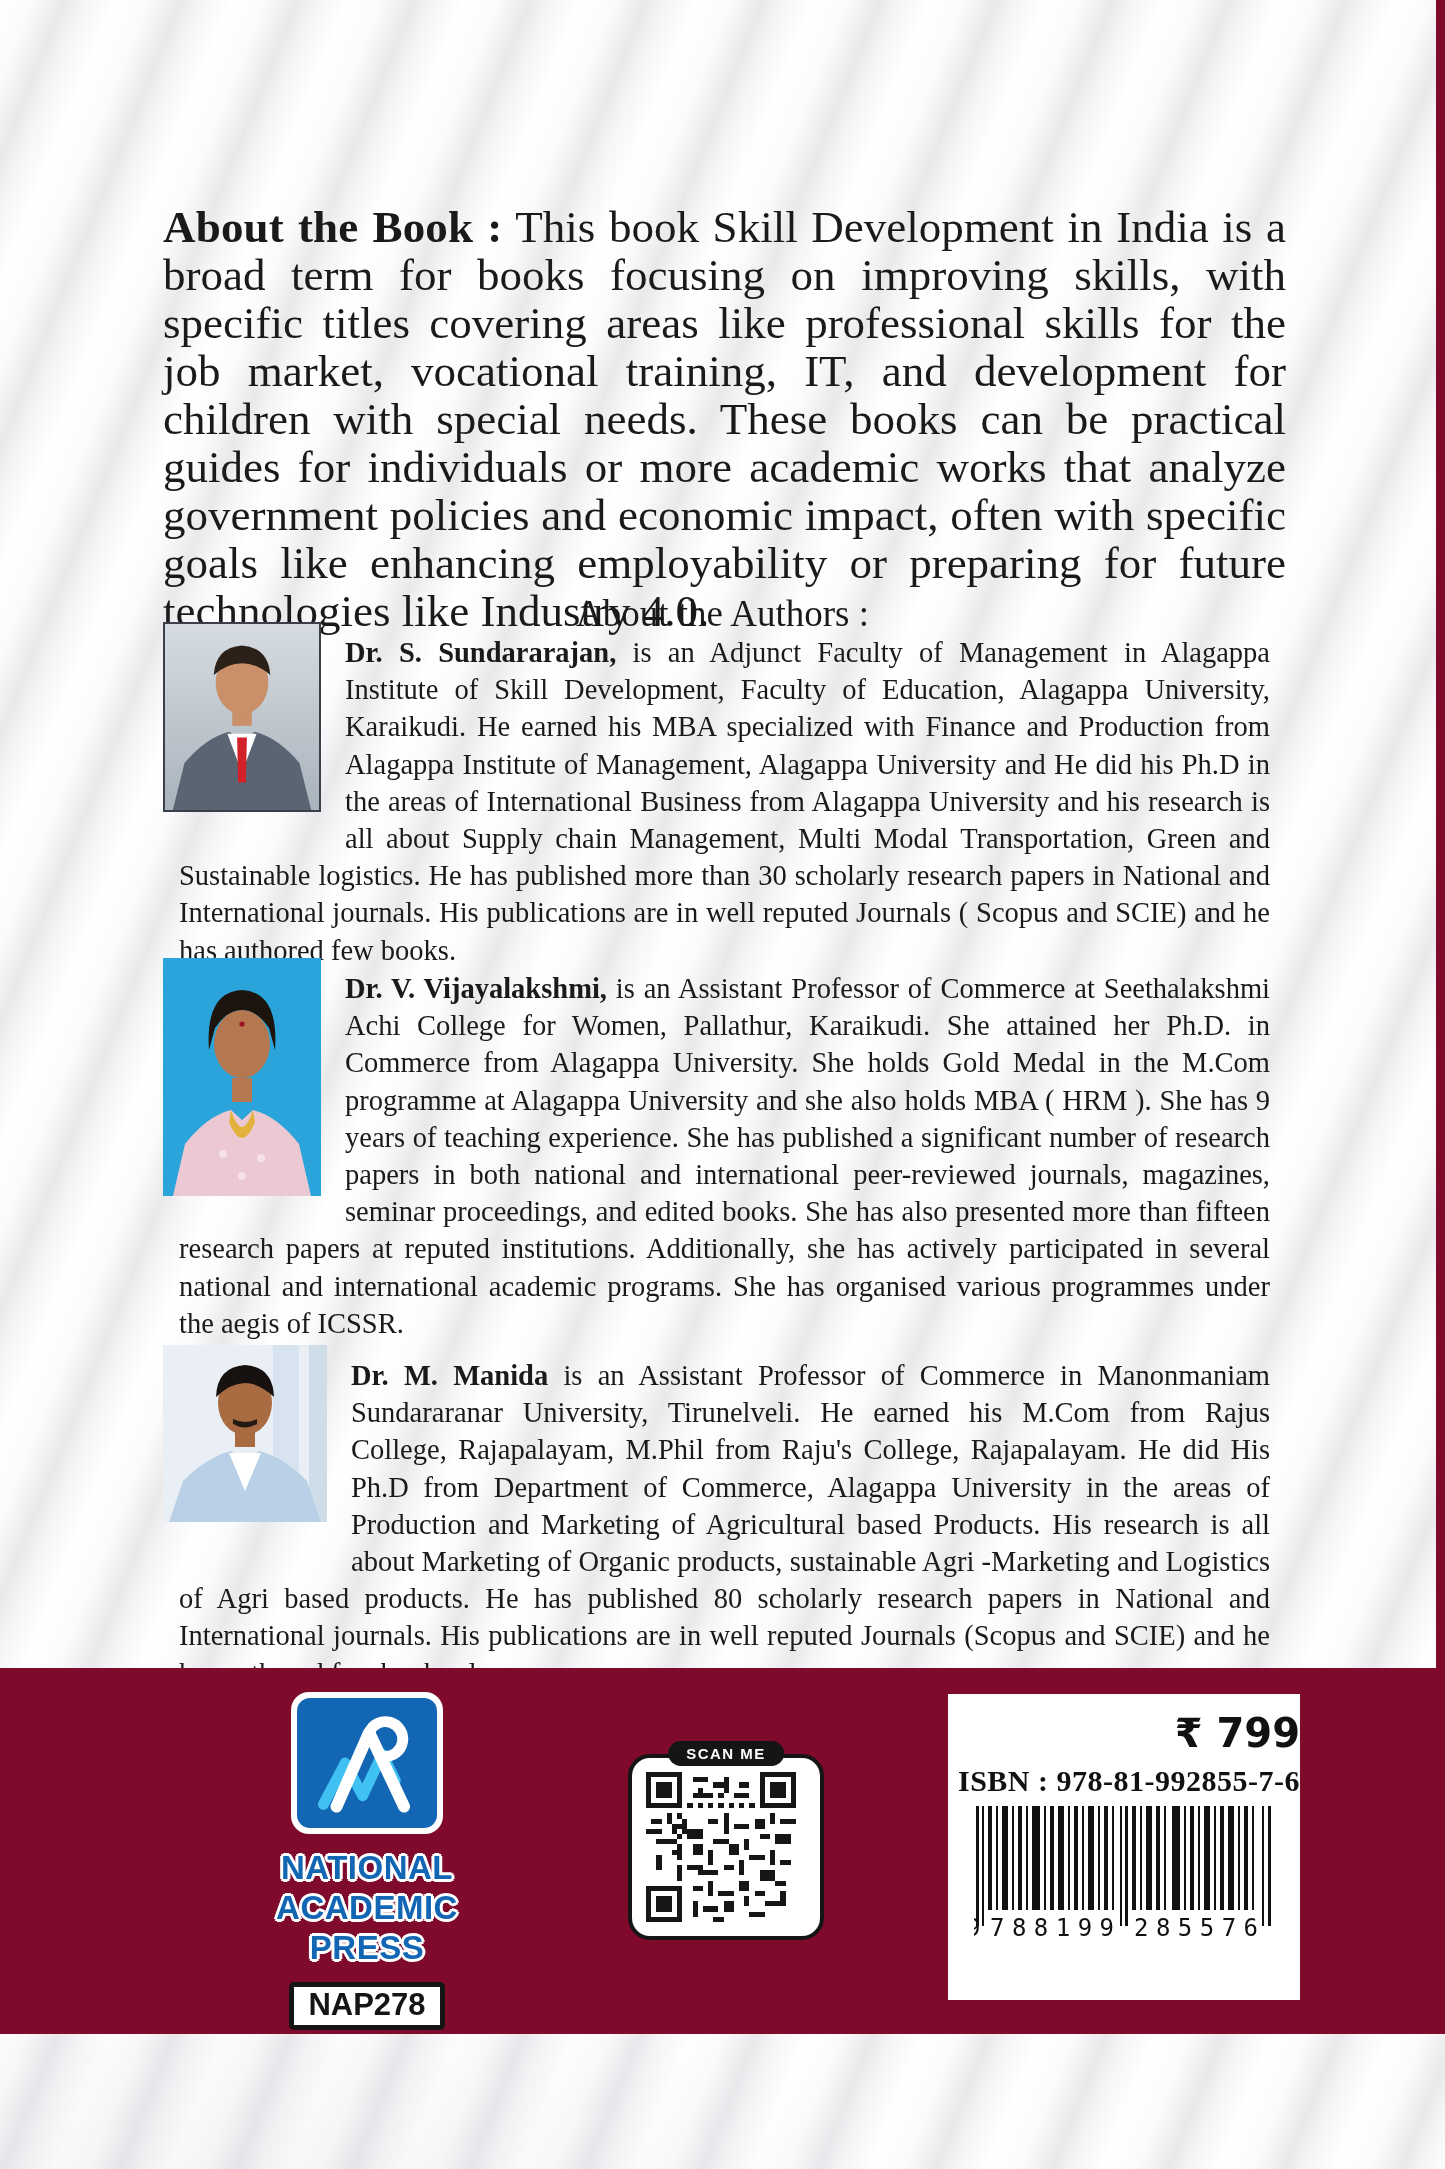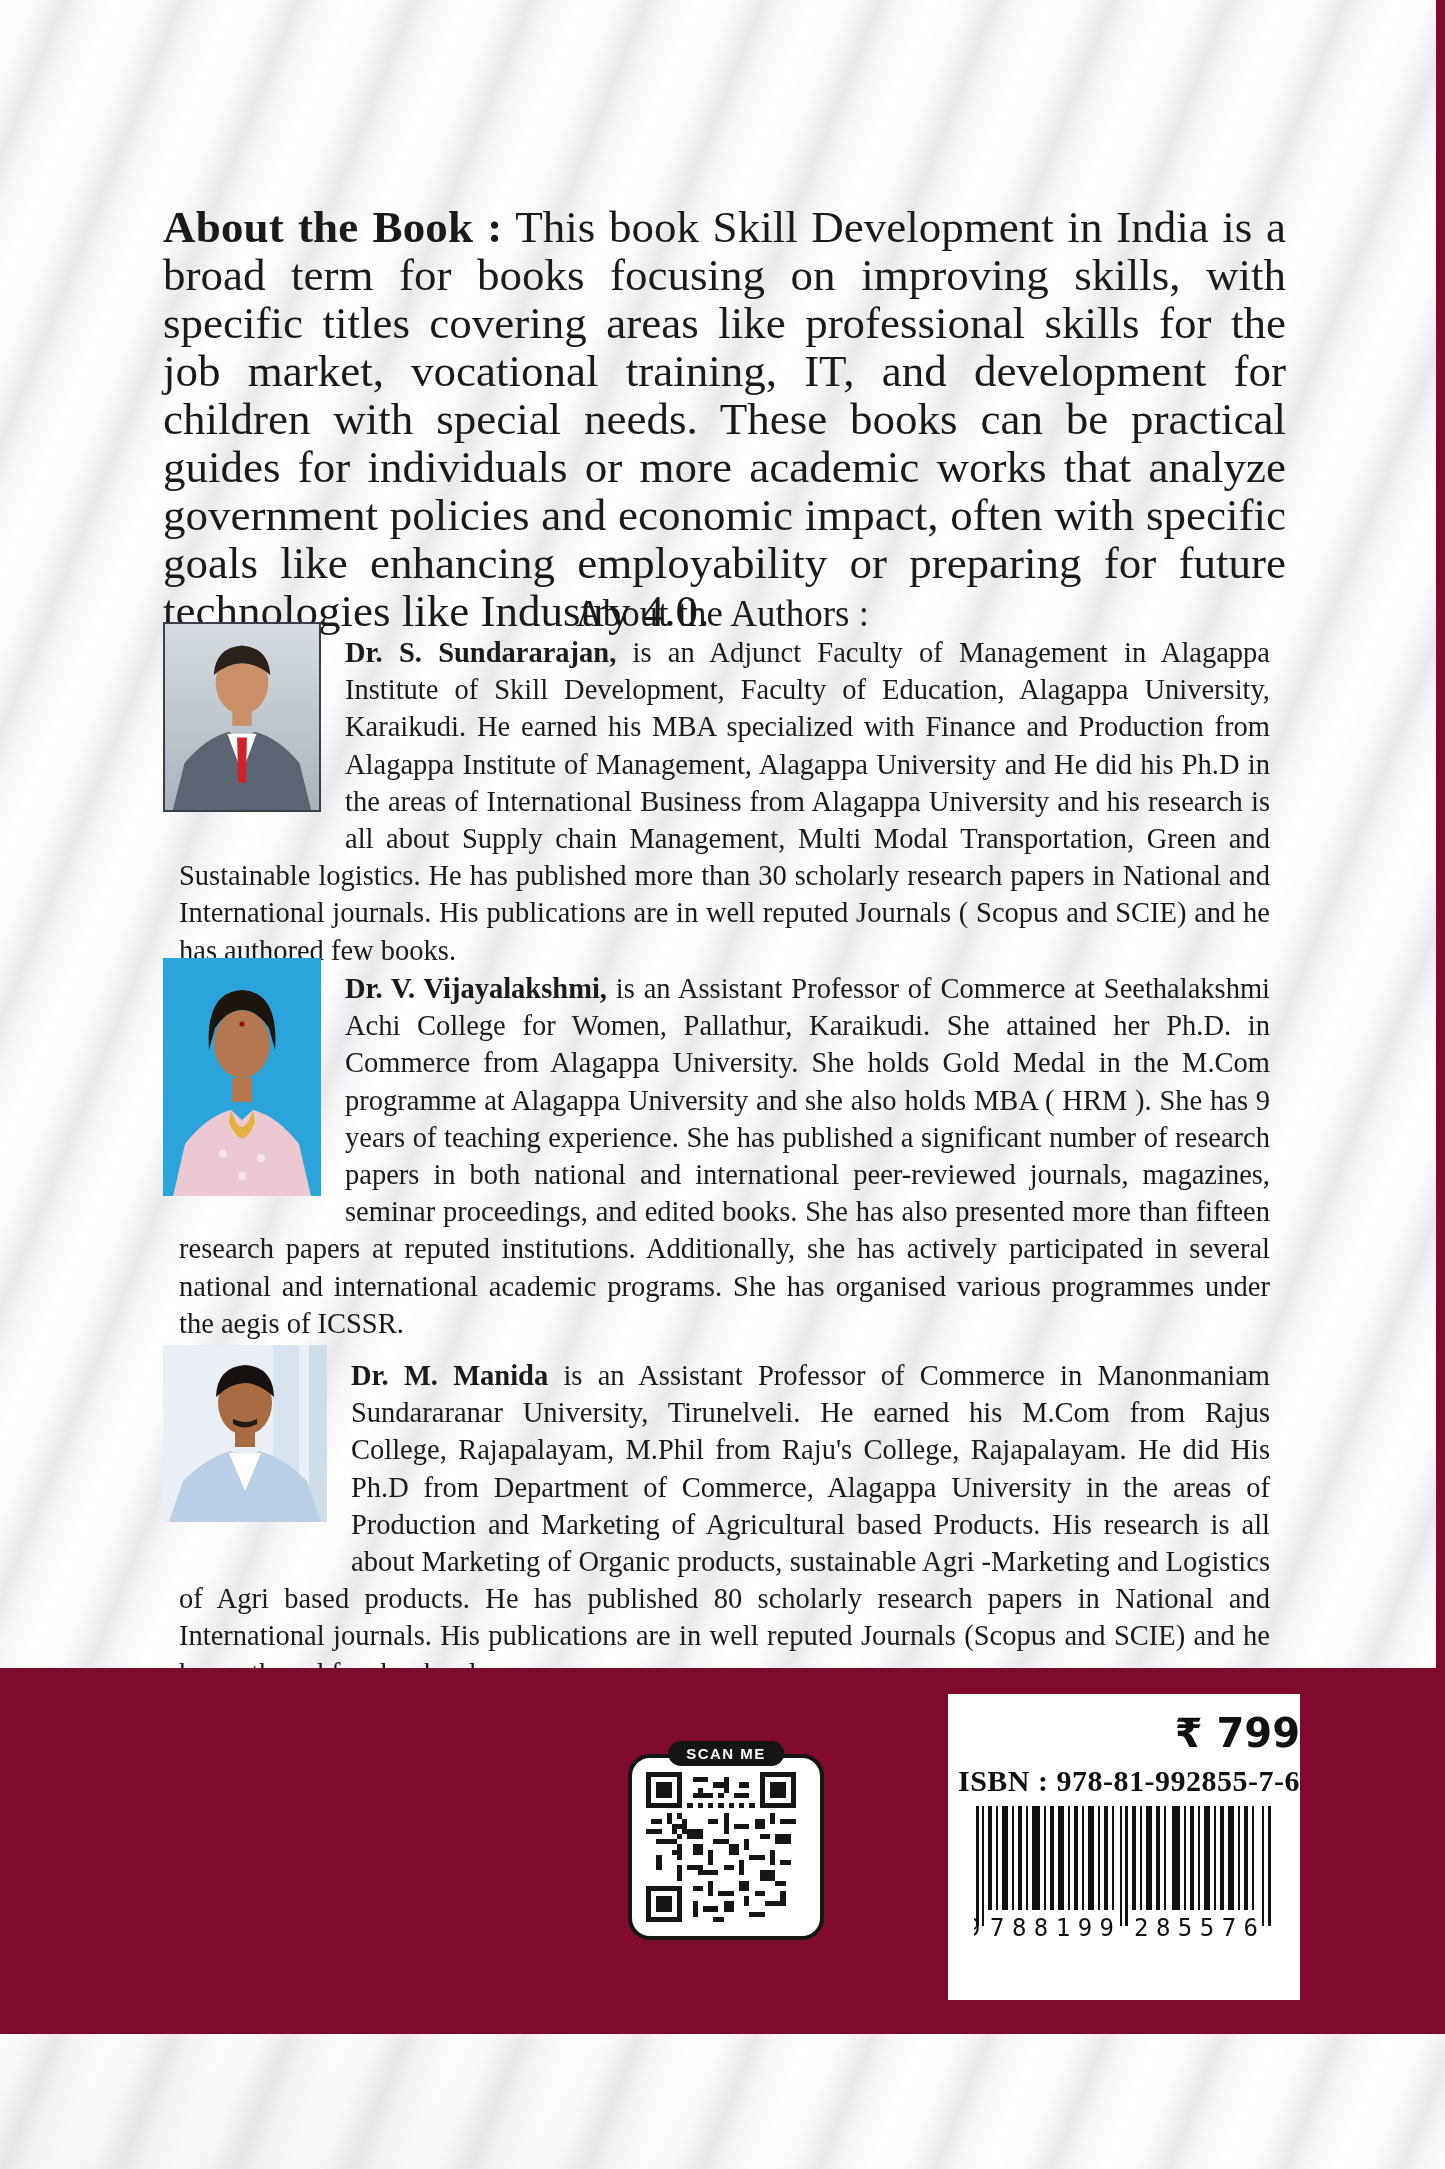--- a/index.html
+++ b/index.html
@@ -129,20 +129,36 @@
         <ellipse cx="82" cy="58" rx="27" ry="32" fill="#a96b42"></ellipse>
         <path d="M53 52 Q54 22 82 20 Q110 22 111 52 Q96 38 82 38 Q68 38 53 52 Z" fill="#171210"></path>
         <path d="M70 74 Q82 80 94 74 L94 79 Q82 86 70 79 Z" fill="#241a14"></path>
       </svg>
     </span>
     <p><b>Dr. M. Manida</b><span> is an Assistant Professor of Commerce in Manonmaniam Sundararanar University, Tirunelveli. He earned his M.Com from Rajus College, Rajapalayam, M.Phil from Raju's College, Rajapalayam. He did His Ph.D from Department of Commerce, Alagappa University in the areas of Production and Marketing of Agricultural based Products. His research is all about Marketing of Organic products, sustainable Agri -Marketing and Logistics of Agri based products. He has published 80 scholarly research papers in National and International journals. His publications are in well reputed Journals (Scopus and SCIE) and he has authored few books also.</span></p>
   </div>
 
   <div class="band">
 
+    <div class="logo-block">
+      <div class="logo-box">
+        <div class="logo-blue">
+          <svg viewBox="0 0 112 112" width="132" height="122">
+            <path d="M16 94 L36 56 L52 86 L70 48 L82 72" fill="none" stroke="#3fc1f2" stroke-width="10" stroke-linecap="round" stroke-linejoin="round"></path>
+            <path d="M28 96 L58 28 L90 96" fill="none" stroke="#ffffff" stroke-width="11" stroke-linecap="round" stroke-linejoin="round"></path>
+            <path d="M58 28 A16 16 0 1 1 72 50" fill="none" stroke="#ffffff" stroke-width="10" stroke-linecap="round"></path>
+          </svg>
+        </div>
+      </div>
+      <div class="press-name">
+        <div>NATIONAL</div>
+        <div>ACADEMIC PRESS</div>
+      </div>
+      <div class="nap-code">NAP278</div>
+    </div>
 
     <div class="qr-block">
       <div class="qr-box">
         <div class="scan-pill">SCAN ME</div>
         <svg viewBox="0 0 29 29" shape-rendering="crispEdges">
           <rect width="29" height="29" fill="#ffffff"></rect>
           <g fill="#161616">
             <rect x="0" y="0" width="7" height="7"></rect>
               <rect x="22" y="0" width="7" height="7"></rect>
               <rect x="0" y="22" width="7" height="7"></rect>

